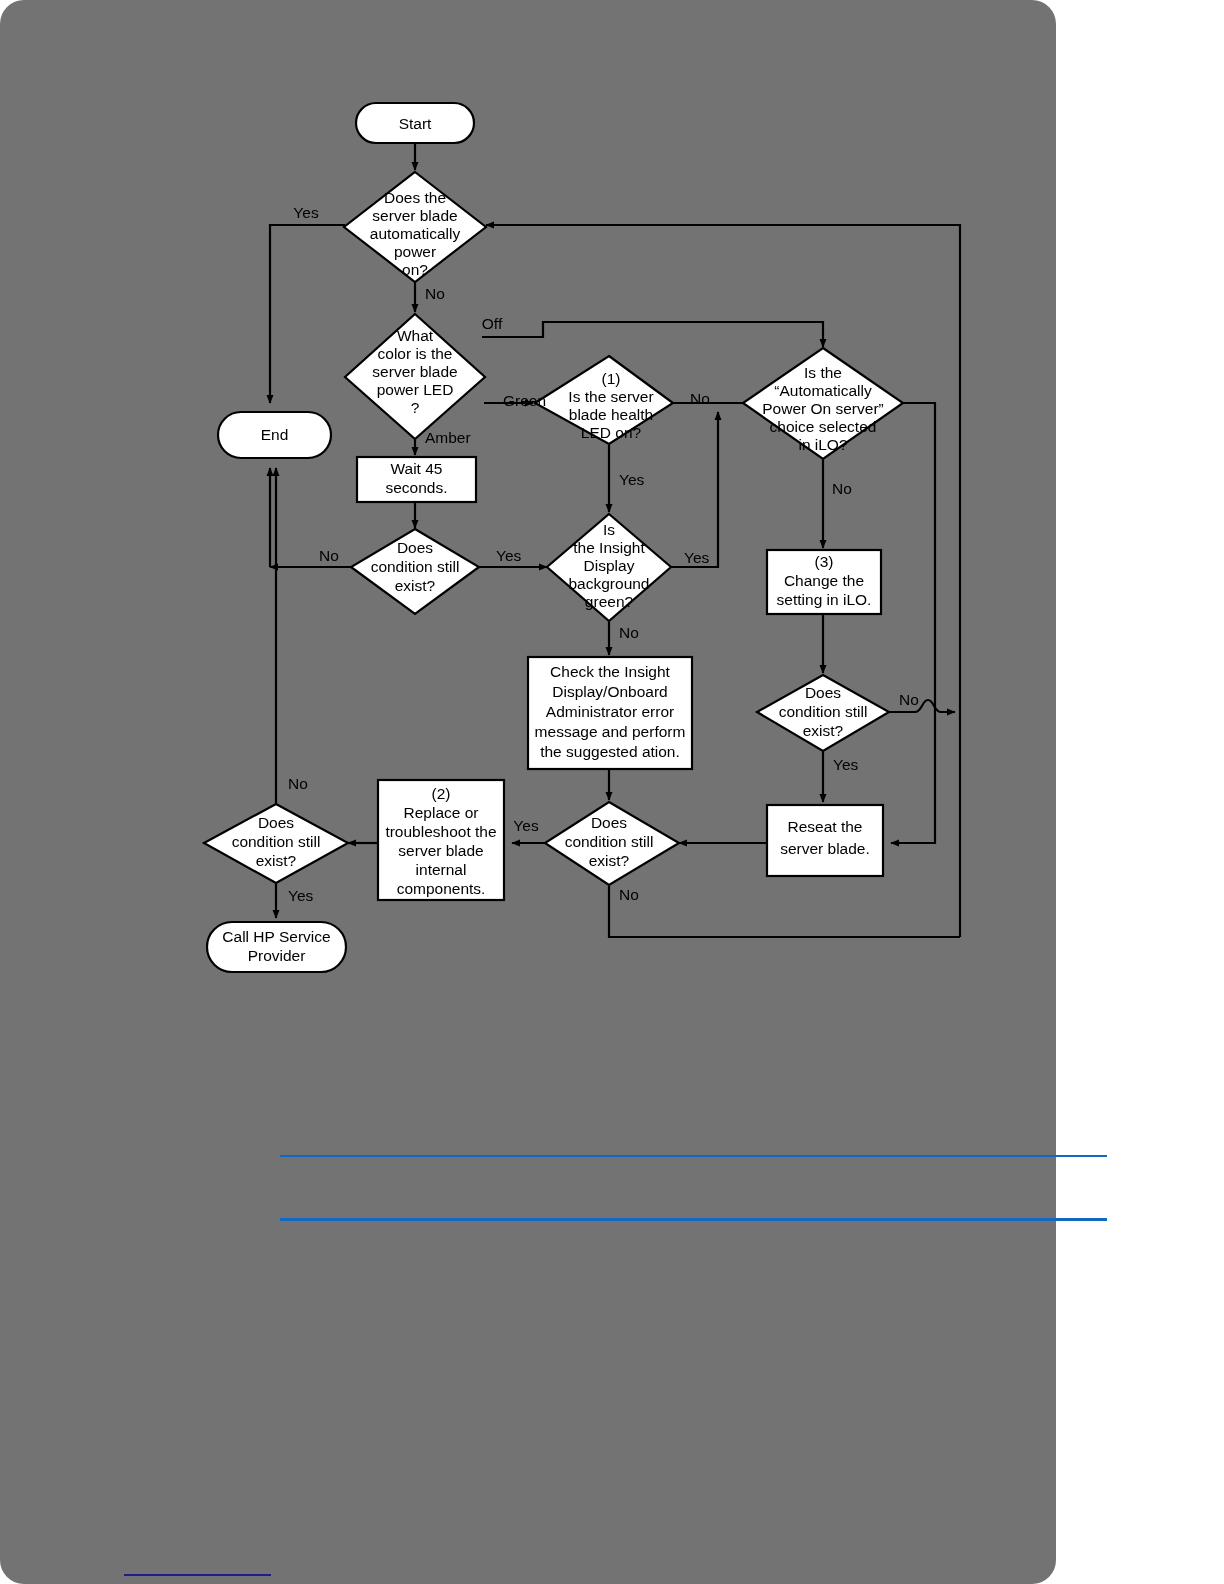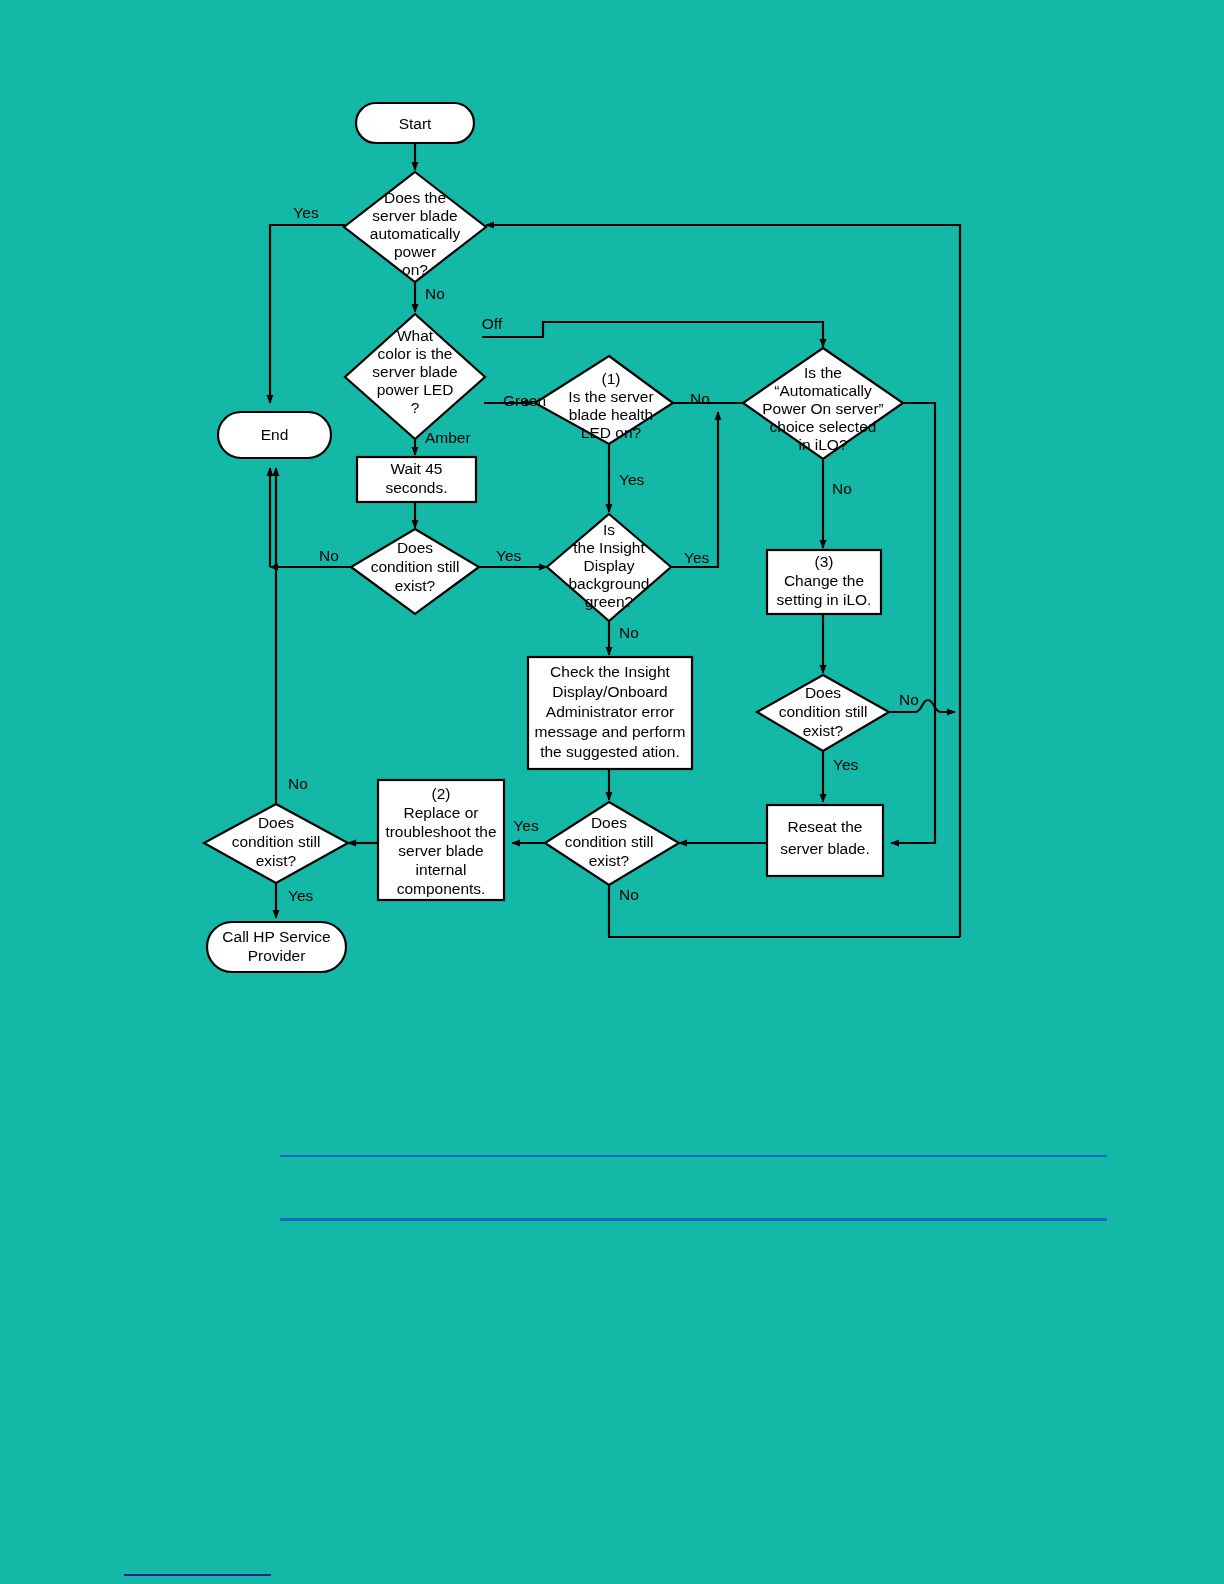--- a/index.html
+++ b/index.html
@@ -9,23 +9,24 @@
   }
   body {
     width: 1224px;
     height: 1584px;
     font-family: "Liberation Sans", sans-serif;
     position: relative;
     overflow: hidden;
   }
   #page {
     position: relative;
-    width: 1224px;
+    width: 1056px;
     height: 1584px;
-    background: #14b8a6;
+    background: #737373;
+    border-radius: 24px;
   }
   #flow-svg {
     position: absolute;
     left: 0;
     top: 0;
   }
   .shape-outline {
     fill: #ffffff;
     stroke: #000000;
     stroke-width: 2.2;

